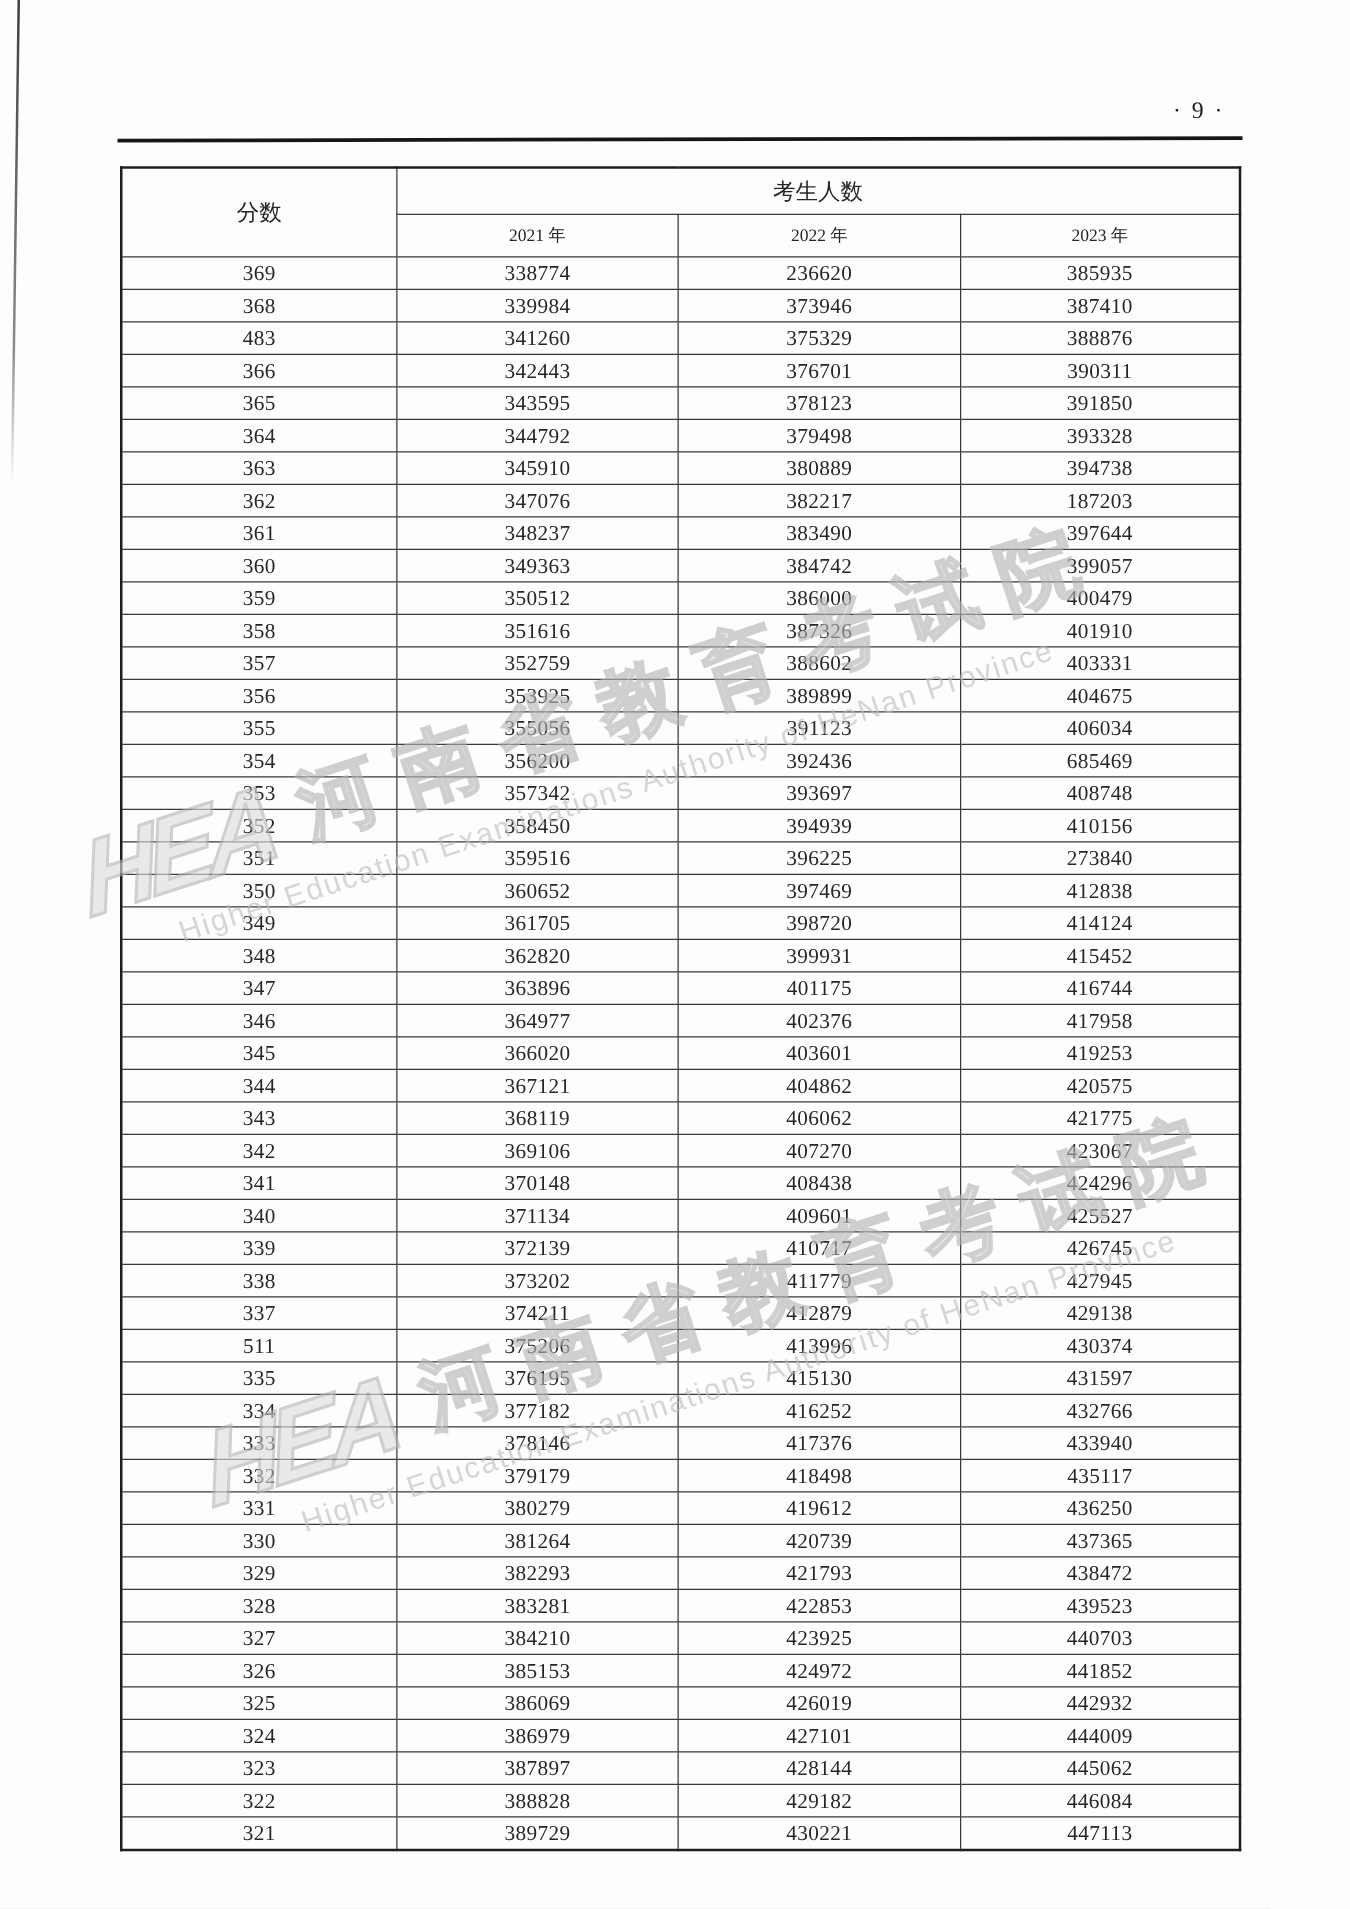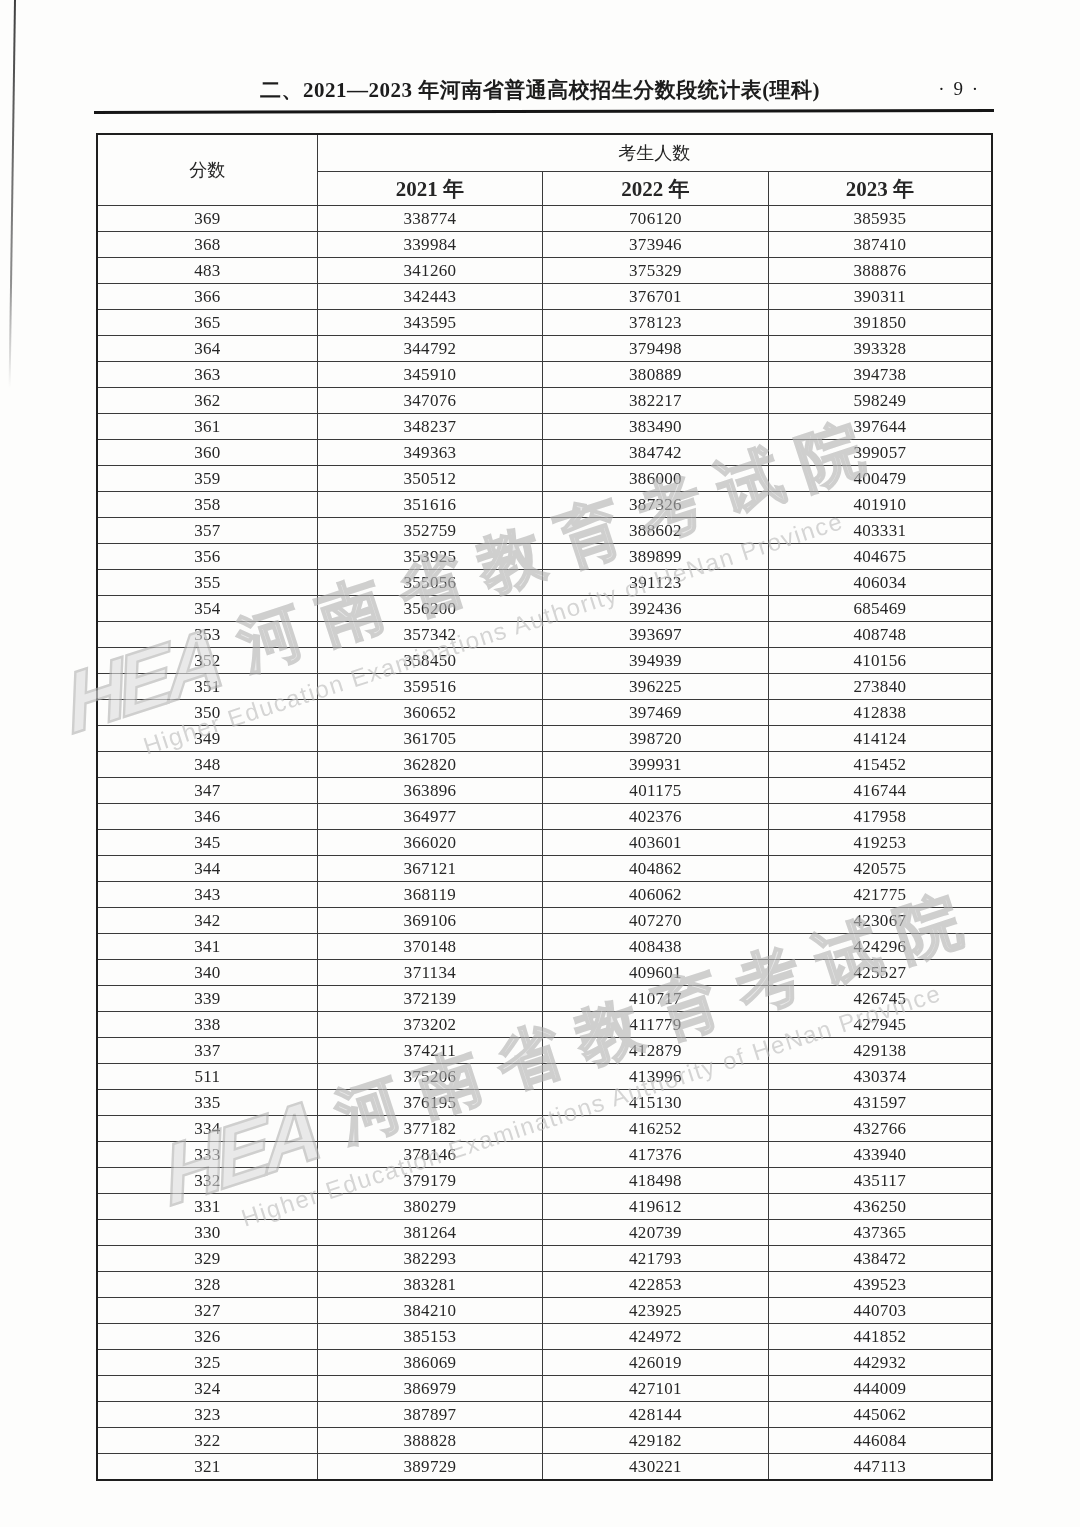--- a/index.html
+++ b/index.html
@@ -38,21 +38,21 @@
     font-size:17px;color:#262626;
   }
   table.score th,table.score td{
     border:1px solid #3a3a3a;
     text-align:center;vertical-align:middle;
     font-weight:400;padding:0;
     overflow:hidden;white-space:nowrap;
   }
   table.score{border:2px solid #1e1e1e;}
   tr.hdr1 th{height:36px;font-size:18px;}
-  tr.hdr2 th{height:33px;font-size:21px;font-weight:bold;}
+  tr.hdr2 th{height:33px;font-size:14px;}
   tbody tr td{height:25px;letter-spacing:0.3px;}
   
   .wm{
     position:absolute;z-index:6;pointer-events:none;
     transform:rotate(-18deg);
     display:flex;flex-direction:column;align-items:center;
     opacity:0.62;
   }
   .wm-top{display:flex;align-items:center;gap:26px;}
   .wm-logo{
@@ -74,21 +74,20 @@
   .wm2{left:150px;top:1002px;}
 </style>
 </head>
 <body>
 
 <div class="page">
 
   <div class="scan-line"></div>
 
   <div class="doc-header">
-    <div class="doc-title">二、2021—2023 年河南省普通高校招生分数段统计表(理科)</div>
     <div class="page-num">· 9 ·</div>
   </div>
   <div class="header-rule"></div>
 
   <div class="tbl-wrap">
     <table class="score">
       <colgroup>
         <col style="width:24.6%">
         <col style="width:25.2%">
         <col style="width:25.2%">
@@ -102,21 +101,21 @@
         <tr class="hdr2">
           <th>2021 年</th>
           <th>2022 年</th>
           <th>2023 年</th>
         </tr>
       </thead>
       <tbody>
           <tr>
             <td>369</td>
             <td>338774</td>
-            <td>706120</td>
+            <td>236620</td>
             <td>385935</td>
           </tr>
           <tr>
             <td>368</td>
             <td>339984</td>
             <td>373946</td>
             <td>387410</td>
           </tr>
           <tr>
             <td>483</td>
@@ -145,21 +144,21 @@
           <tr>
             <td>363</td>
             <td>345910</td>
             <td>380889</td>
             <td>394738</td>
           </tr>
           <tr>
             <td>362</td>
             <td>347076</td>
             <td>382217</td>
-            <td>598249</td>
+            <td>187203</td>
           </tr>
           <tr>
             <td>361</td>
             <td>348237</td>
             <td>383490</td>
             <td>397644</td>
           </tr>
           <tr>
             <td>360</td>
             <td>349363</td>

